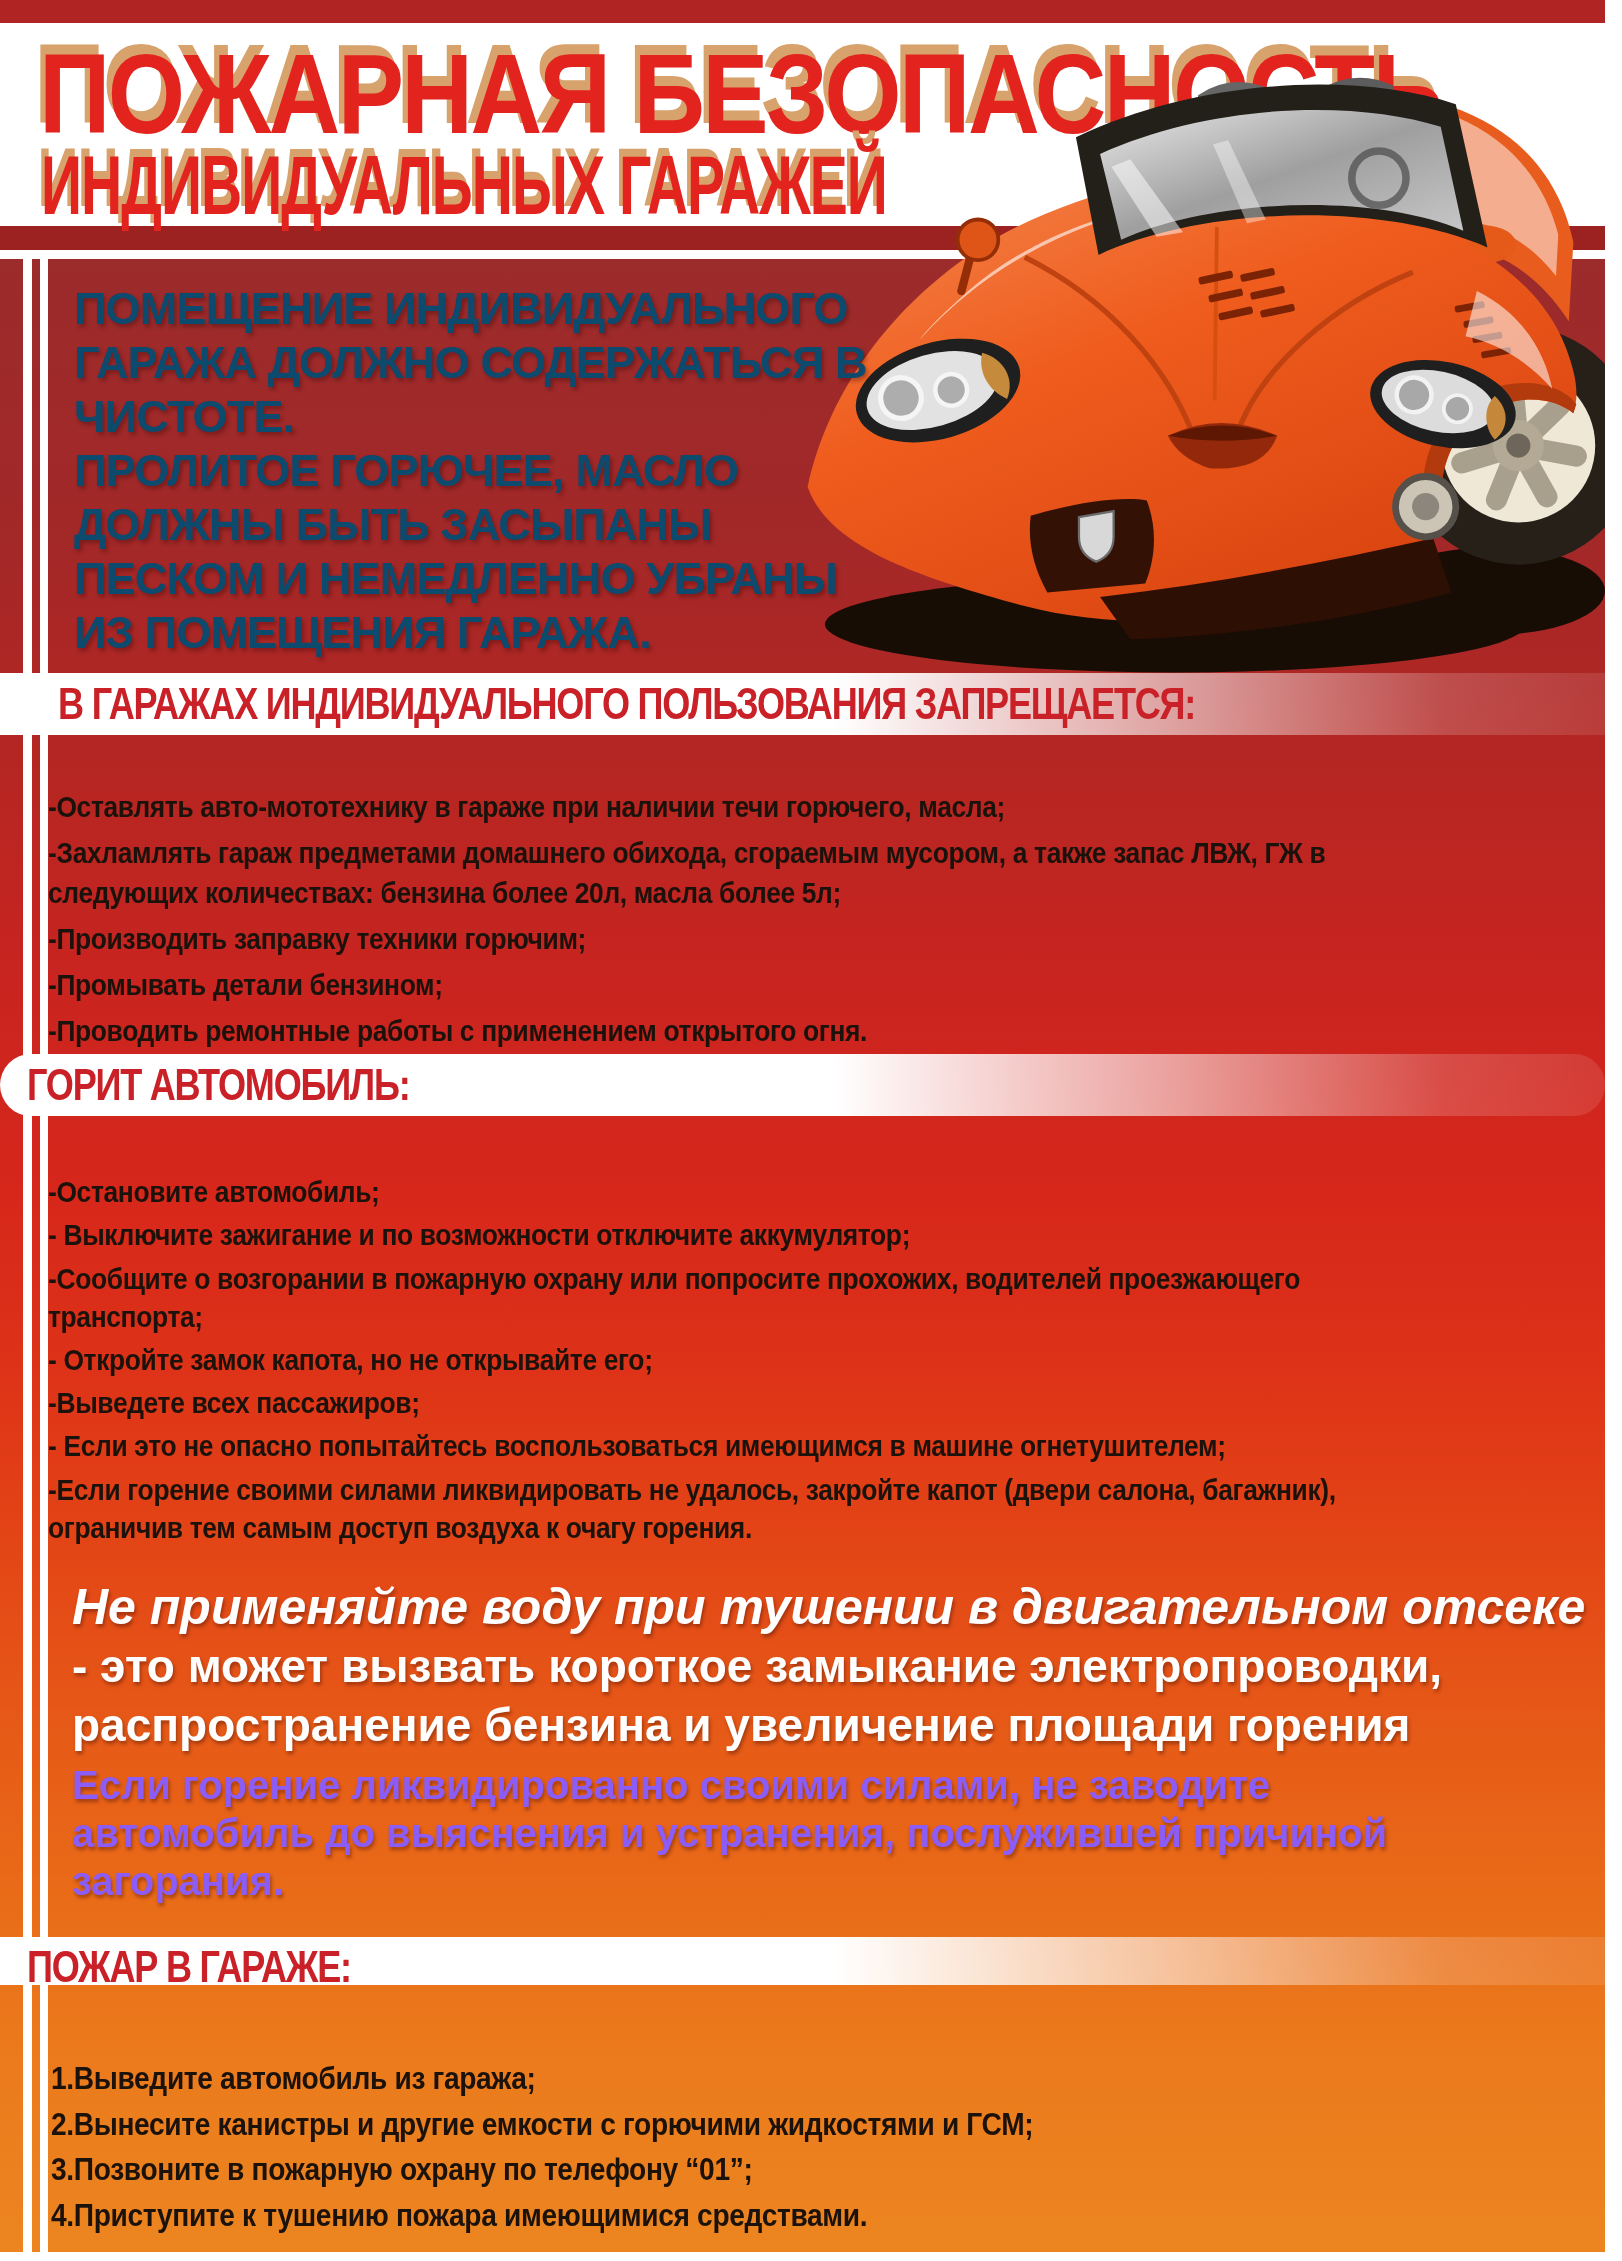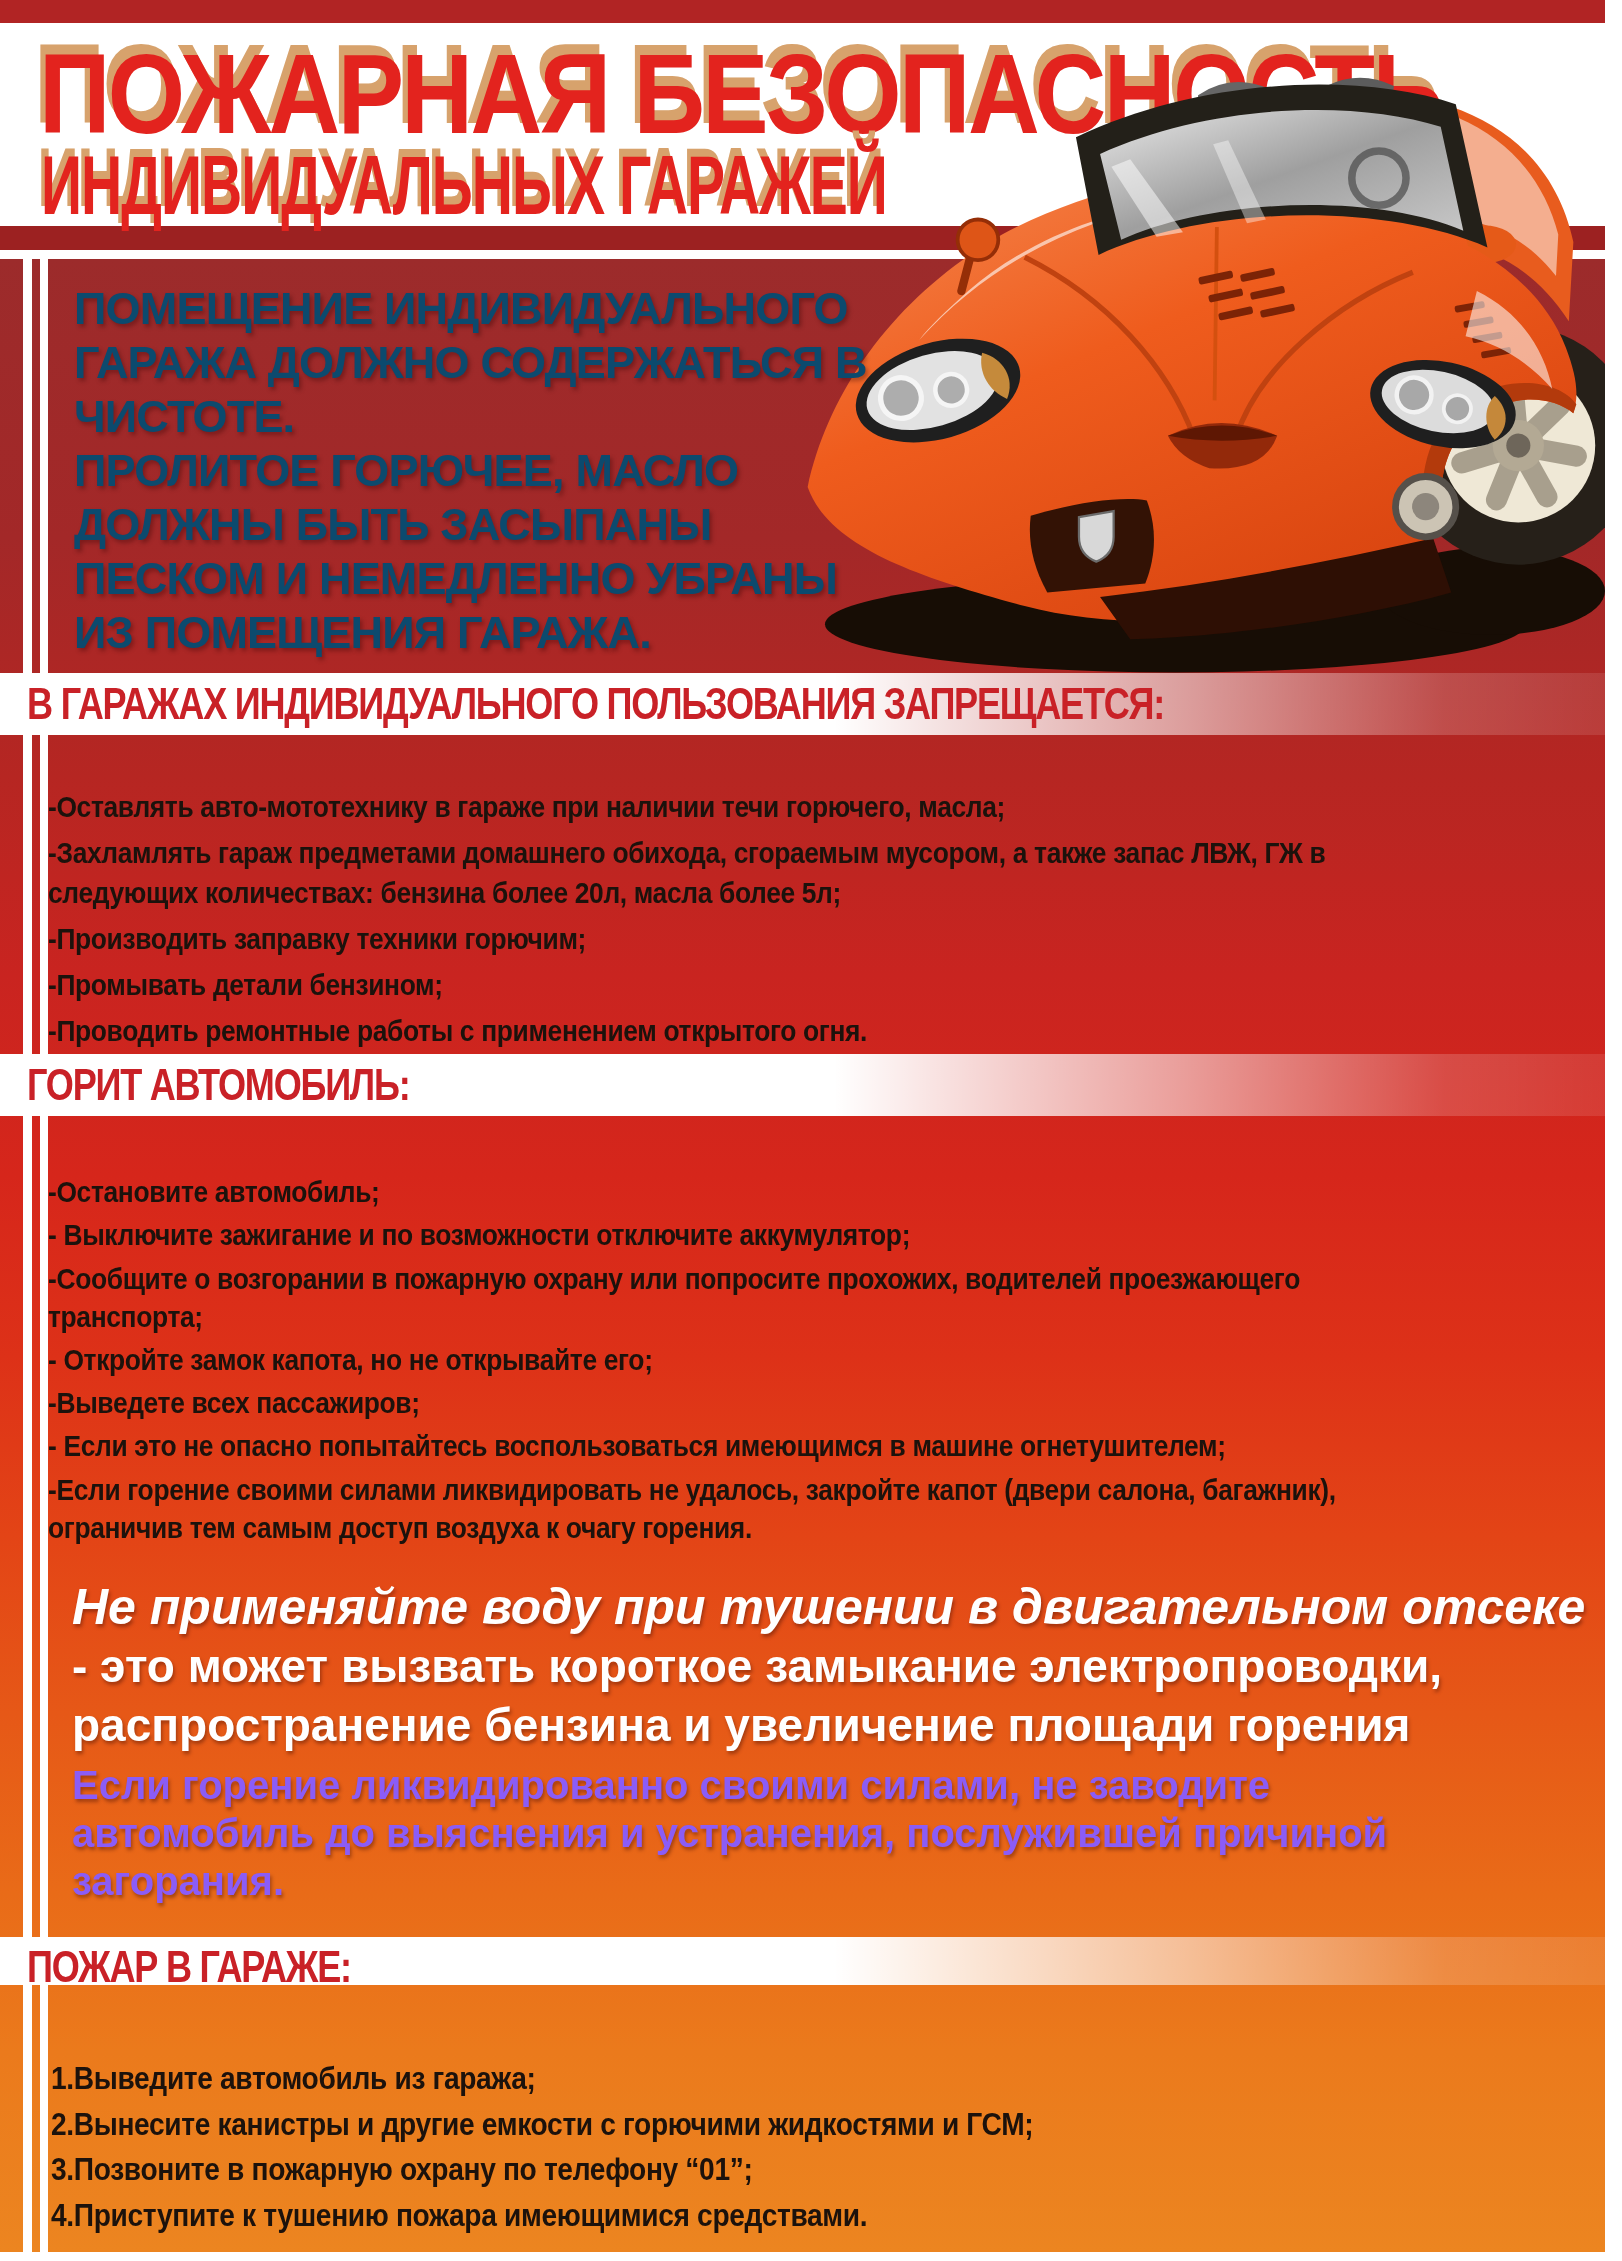--- a/index.html
+++ b/index.html
@@ -42,22 +42,22 @@
   #stripe-a { left:22.6px; width:9.8px; }
   #stripe-b { left:40px; width:7.5px; }
   #car-svg { position:absolute; left:776px; top:65px; width:829px; height:621px; z-index:4; }
   .banner {
     position:absolute; left:0; width:1605px; z-index:5;
     background:linear-gradient(90deg,
       rgba(255,255,255,1) 0%, rgba(255,255,255,1) 52%,
       rgba(255,255,255,0.55) 74%, rgba(255,255,255,0.18) 90%,
       rgba(255,255,255,0.10) 100%);
   }
-  #banner-prohibited { top:673px; height:62px; }
-  #banner-burning    { top:1054px; height:62px; }
+  #banner-prohibited { top:673px; height:62px;padding-left:31px; }
+  #banner-burning    { top:1054px; height:62px;border-radius:31px; }
   #banner-garage-fire{ top:1937px; height:48px; }
   .banner-label {
     display:inline-block; padding-left:33px; white-space:nowrap;
     font-size:44px; font-weight:bold; color:#c92127; letter-spacing:-1.5px;
     line-height:62px;
     transform:scaleX(0.82); transform-origin:left center;
   }
   #banner-garage-fire .banner-label { line-height:59px; }
   #intro-text {
     position:absolute; left:74px; top:282px; width:965px; z-index:5;

